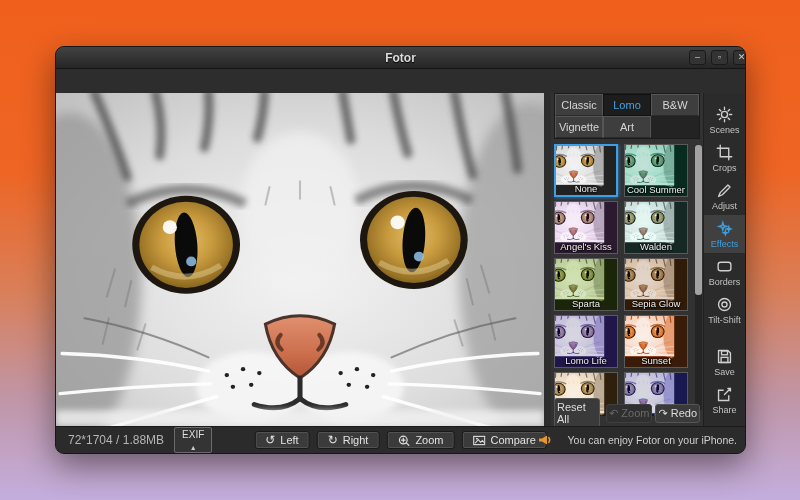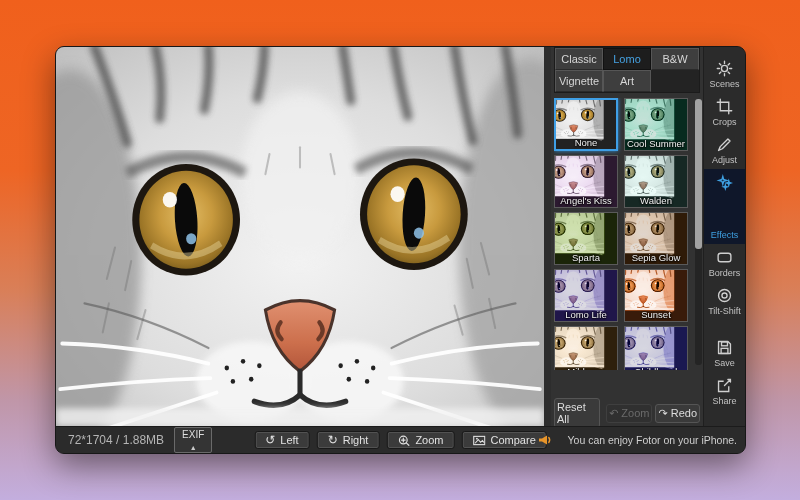--- a/index.html
+++ b/index.html
@@ -21,21 +21,21 @@
   .title { font-size:12px; font-weight:bold; color:#dcdcdc; text-shadow:0 1px 1px #000; }
   .winbtns { position:absolute; right:2px; top:3px; display:flex; gap:5px; }
   .winbtn { width:17px; height:15px; background:#333; border:1px solid #1a1a1a; border-radius:3px;
     color:#ccc; font-size:9px; line-height:13px; text-align:center; cursor:default; }
   .winbtn.close { margin-right:-7px; }
   
   .menubar { height:17px; flex:none; background:#2a2a2a; border-bottom:1px solid #1d1d1d;
     display:flex; align-items:center; gap:2px; padding-left:2px; }
   .menuitem { color:#cccccc; font-size:11px; padding:1px 8px; }
   
-  .content { flex:1; display:flex; min-height:0; }
+  .content { flex:1; display:flex; min-height:0;margin-top:24px; }
   .canvas { flex:1; background:#2d2d2d; padding-right:7px; min-width:0; }
   .canvas svg.photo { width:100%; height:100%; display:block; }
   
   .fpanel { width:152px; flex:none; background:#323232; position:relative; padding:0 3px; }
   .tabs { background:#232323; border:1px solid #1b1b1b; display:grid; grid-template-columns:repeat(3,1fr); }
   .tab { height:22px; background:#3e3e3e; border:1px solid #565656; border-bottom-color:#2a2a2a;
     color:#d6d6d6; font-size:11px; display:flex; align-items:center; justify-content:center; cursor:default; }
   .tab.active { background:#1d1d1d; border-color:#111; color:#45a2e2; }
   .tab.blank { background:transparent; border-color:transparent; }
   .thumbgrid { margin-top:5px; height:272px; overflow:hidden; display:grid;
@@ -54,21 +54,21 @@
     padding:2px 2px; display:flex; align-items:center; gap:3px; cursor:pointer; }
   .abtn .ic { font-size:11px; }
   .abtn.disabled { color:#6a6a6a; background:#303030; border-color:#3f3f3f; }
   .spacer { flex:1; }
   
   .tools { width:42px; flex:none; background:#2b2b2b; border-left:1px solid #1f1f1f;
     display:flex; flex-direction:column; padding-top:8px; overflow:hidden; }
   .tool { display:flex; flex-direction:column; align-items:center; padding:5px 0 4px; cursor:pointer; }
   .tool .tlabel { font-size:9px; color:#c2c2c2; white-space:nowrap; margin-top:2px;text-align:center; }
   .tool svg { width:17px; height:17px; stroke:#cfcfcf; fill:none; stroke-width:1.6; }
-  .tool.active { background:#0f172a;gap:37px; }
+  .tool.active { background:#404040; }
   .tool.active .tlabel { color:#3e9fe0; }
   .tool.active svg { stroke:#3e9fe0; }
   .tool.gap { margin-top:14px; }
   
   .bottombar { height:27px; flex:none; background:#2b2b2b; border-top:1px solid #1b1b1b;
     position:relative; display:flex; align-items:center; }
   .imginfo { color:#b5b5b5; font-size:12px; margin-left:12px; white-space:nowrap; }
   .exifbtn { margin-left:10px; border:1px solid #6a6a6a; border-radius:2px; background:#343434;
     color:#ddd; font-size:10px; padding:1px 7px; display:flex; align-items:center; gap:4px; cursor:pointer;flex-direction:column; }
   .exifbtn .arr { font-size:7px; color:#ccc; }
@@ -185,20 +185,28 @@
         <path d="M150,270 Q90,242 28,230"></path>
           <path d="M330,270 Q390,242 452,230"></path>
       </g>
       <rect y="324" width="480" height="16" fill="#f2f2f2" opacity=".8" filter="url(#soft2)"></rect>
     </symbol>
   </defs>
 </svg>
 
 <div class="window">
 
+  <div class="titlebar">
+    <span class="title">Fotor</span>
+    <span class="winbtns">
+      <span class="winbtn">–</span>
+      <span class="winbtn">▫</span>
+      <span class="winbtn close">✕</span>
+    </span>
+  </div>
 
 
   <div class="content">
 
     <div class="canvas">
       <svg class="photo" viewBox="0 0 480 340" preserveAspectRatio="none">
         <use href="#catface"></use>
       </svg>
     </div>
 

